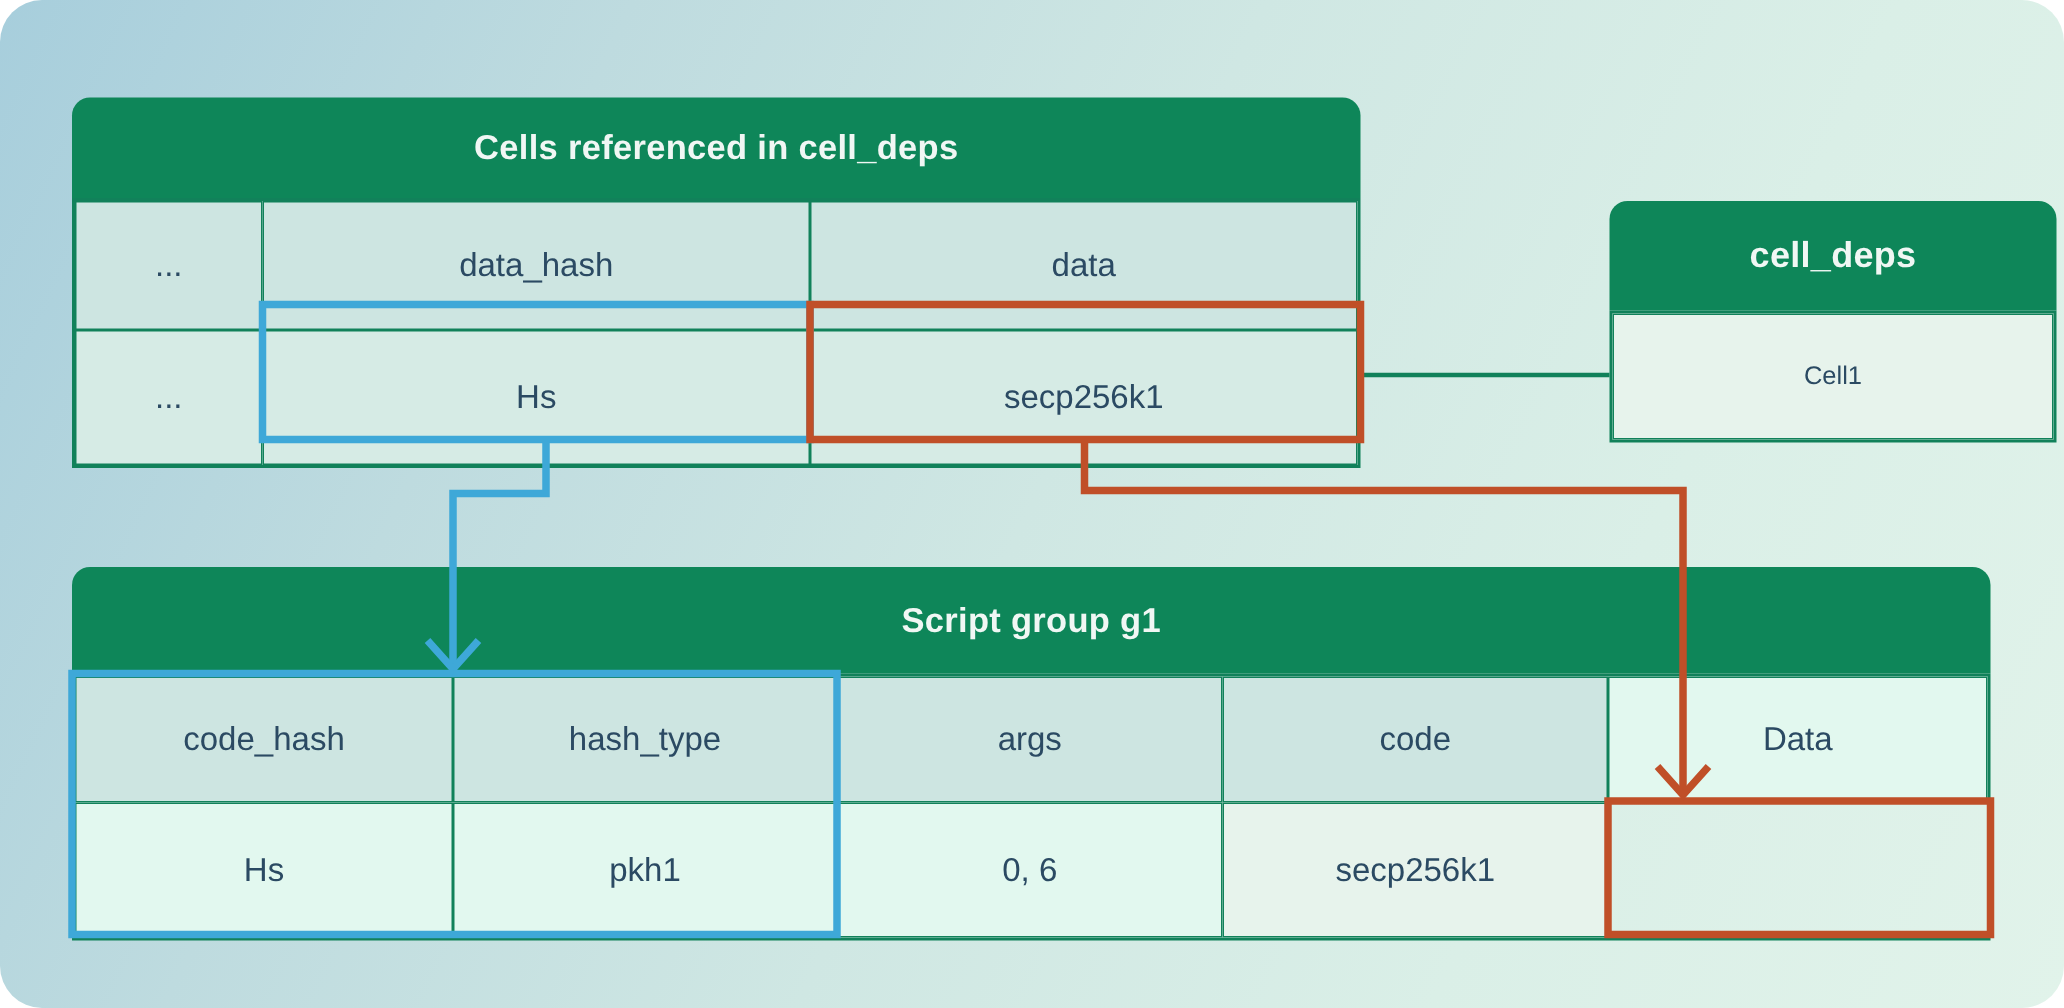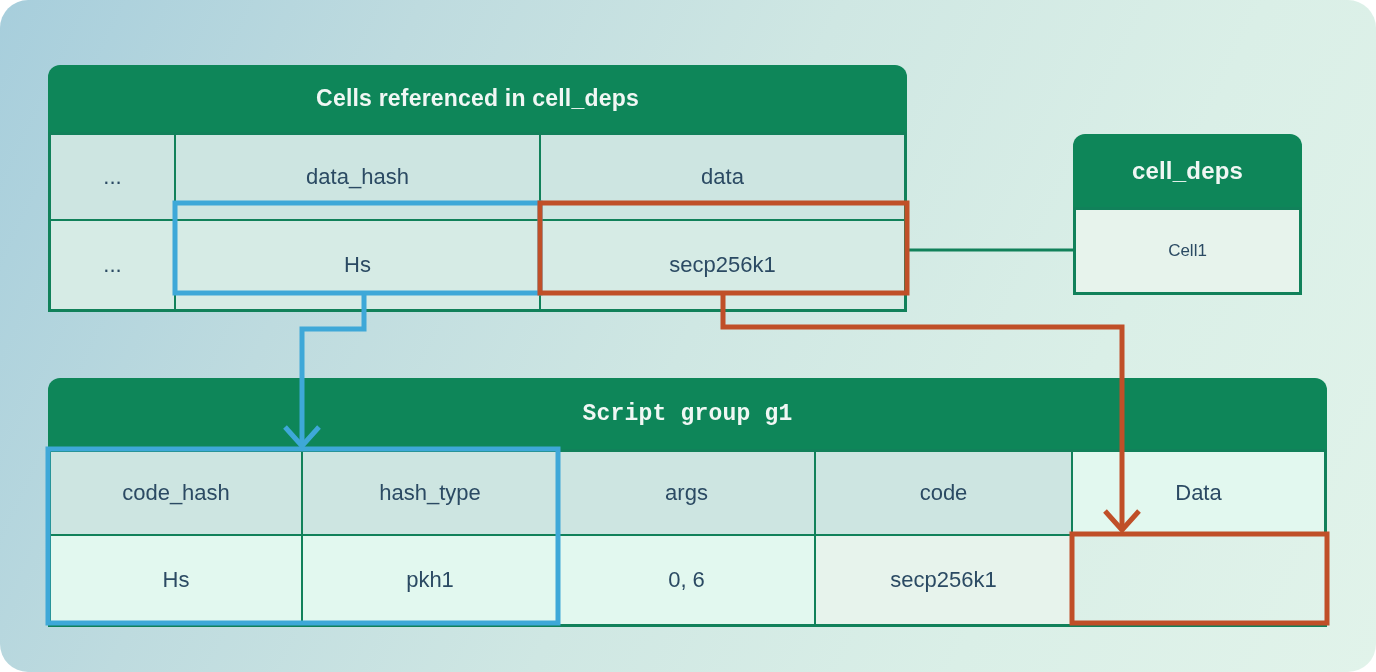--- a/index.html
+++ b/index.html
@@ -18,24 +18,24 @@
   }
   .tbl{position:absolute;}
   .tbl-header{
     background:var(--header-green);color:var(--header-text);
     font-weight:bold;font-size:23px;letter-spacing:0.2px;
     display:flex;align-items:center;justify-content:center;
     border-radius:12px 12px 0 0;
   }
   .tbl-cells{left:48px;top:50px;width:859px;margin-top:15px;}
   .tbl-cells .tbl-header{height:67px;}
-  .tbl-deps{left:1073px;top:134px;width:229px;border-radius:14px;}
+  .tbl-deps{left:1073px;top:134px;width:298px;border-radius:14px;}
   .tbl-deps .tbl-header{height:73px;font-size:24px;}
   .tbl-script{left:48px;top:378px;width:1279px;}
-  .tbl-script .tbl-header{height:71px;font-family:Liberation Mono, monospace;}
+  .tbl-script .tbl-header{height:71px;}
   .grid{display:grid;border:2px solid var(--border-green);}
   .grid-cells{grid-template-columns:125px 365px 365px;grid-template-rows:86px 90px;}
   .grid-deps{grid-template-columns:1fr;grid-template-rows:84px;}
   .grid-script{grid-template-columns:252px 256px 257px 257px 253px;grid-template-rows:84px 90px;}
   .cell{
     border:1px solid var(--border-green);
     display:flex;align-items:center;justify-content:center;
     font-size:22px;color:var(--cell-text);
   }
   .shade{background:#cde5e1;}

